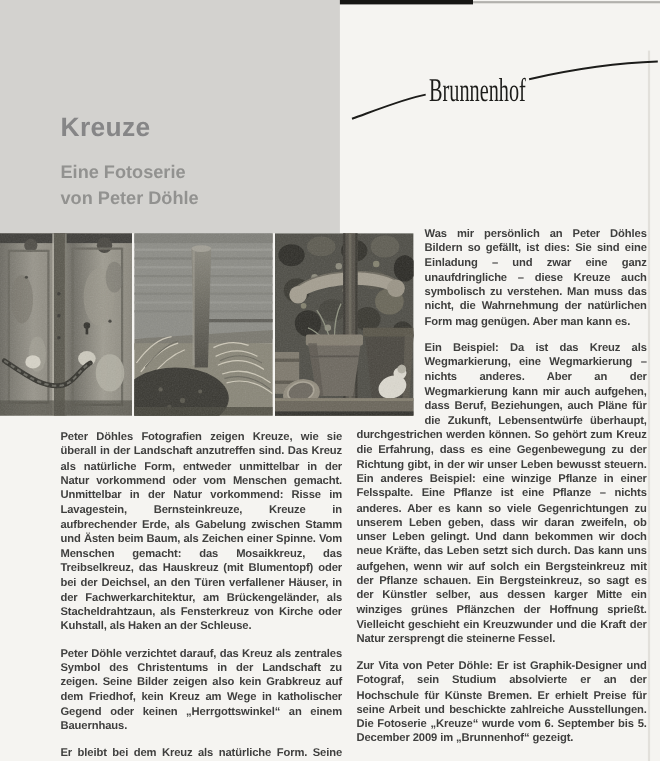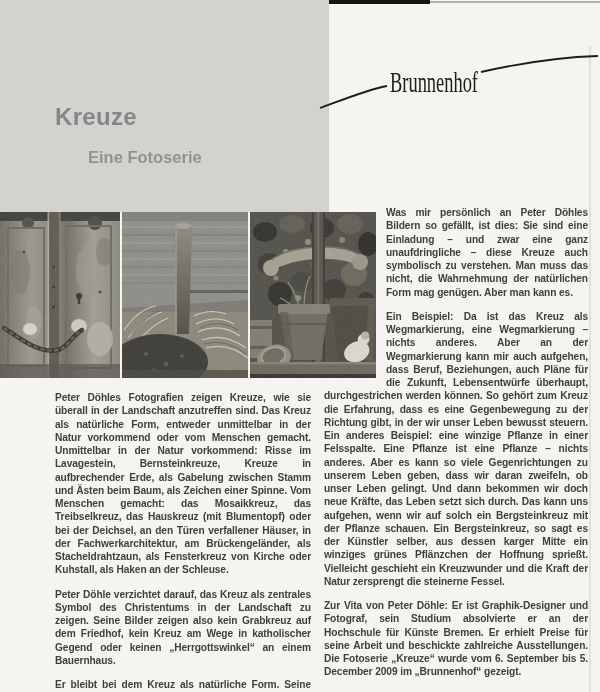--- a/index.html
+++ b/index.html
@@ -8,26 +8,26 @@
     background:#f5f4f1;
     font-family:"Liberation Sans",sans-serif;
     color:#3f3f3e;
   }
   
   .topbar{position:absolute;left:0;top:0;width:430px;height:4px;background:#161614;}
   .topbar-nub{position:absolute;left:0;top:0;width:38px;height:6px;background:#111;}
   .topbar-thin{position:absolute;left:430px;top:1px;width:170px;height:2px;background:#8d8d89;opacity:.65;}
   .crease{position:absolute;left:589px;top:46px;width:2px;height:646px;background:#e2e0db;}
   
-  .title-panel{position:absolute;left:0;top:0;width:309px;height:212px;background:#d3d2cf;padding-left:20px;}
+  .title-panel{position:absolute;left:0;top:0;width:309px;height:212px;background:#d3d2cf;}
   .title-panel h1{
     position:absolute;left:55px;top:103px;margin:0;
     font-size:24px;font-weight:bold;color:#868687;letter-spacing:.3px;
   }
-  .subtitle{position:absolute;left:55px;top:146px;font-size:16.5px;font-weight:bold;color:#929290;line-height:23px;margin-left:33px;}
+  .subtitle{position:absolute;left:55px;top:146px;font-size:16.5px;font-weight:bold;color:#929290;line-height:23px;}
   .subtitle span{display:block;}
   
   .logo{position:absolute;left:316px;top:48px;width:286px;height:72px;}
   
   .photo-strip{position:absolute;left:0;top:212px;width:600px;height:166px;}
   .photo-strip svg{position:absolute;top:0;display:block;}
   .ph1{left:0;}
   .ph2{left:122px;}
   .ph3{left:250px;}
   
@@ -68,20 +68,21 @@
 
   <div class="topbar"></div>
   <div class="topbar-nub"></div>
   <div class="topbar-thin"></div>
   <div class="crease"></div>
 
   <div class="title-panel">
     <h1>Kreuze</h1>
     <div class="subtitle">
       <span>Eine Fotoserie</span>
+      <span>von Peter Döhle</span>
     </div>
   </div>
 
   <div class="logo">
     <svg width="286" height="72" viewBox="0 0 286 72">
       <path d="M4,60 C 34,49 54,41 71,38" fill="none" stroke="#1c1c1a" stroke-width="1.8"></path>
       <g transform="translate(74,44) scale(1,1.16)">
         <text x="0" y="0" font-family="Liberation Serif, serif" font-size="26" fill="#1c1c1a" textLength="88" lengthAdjust="spacingAndGlyphs">Brunnenhof</text>
       </g>
       <path d="M165,24 C 205,15 248,9 282,8" fill="none" stroke="#1c1c1a" stroke-width="1.8"></path>

